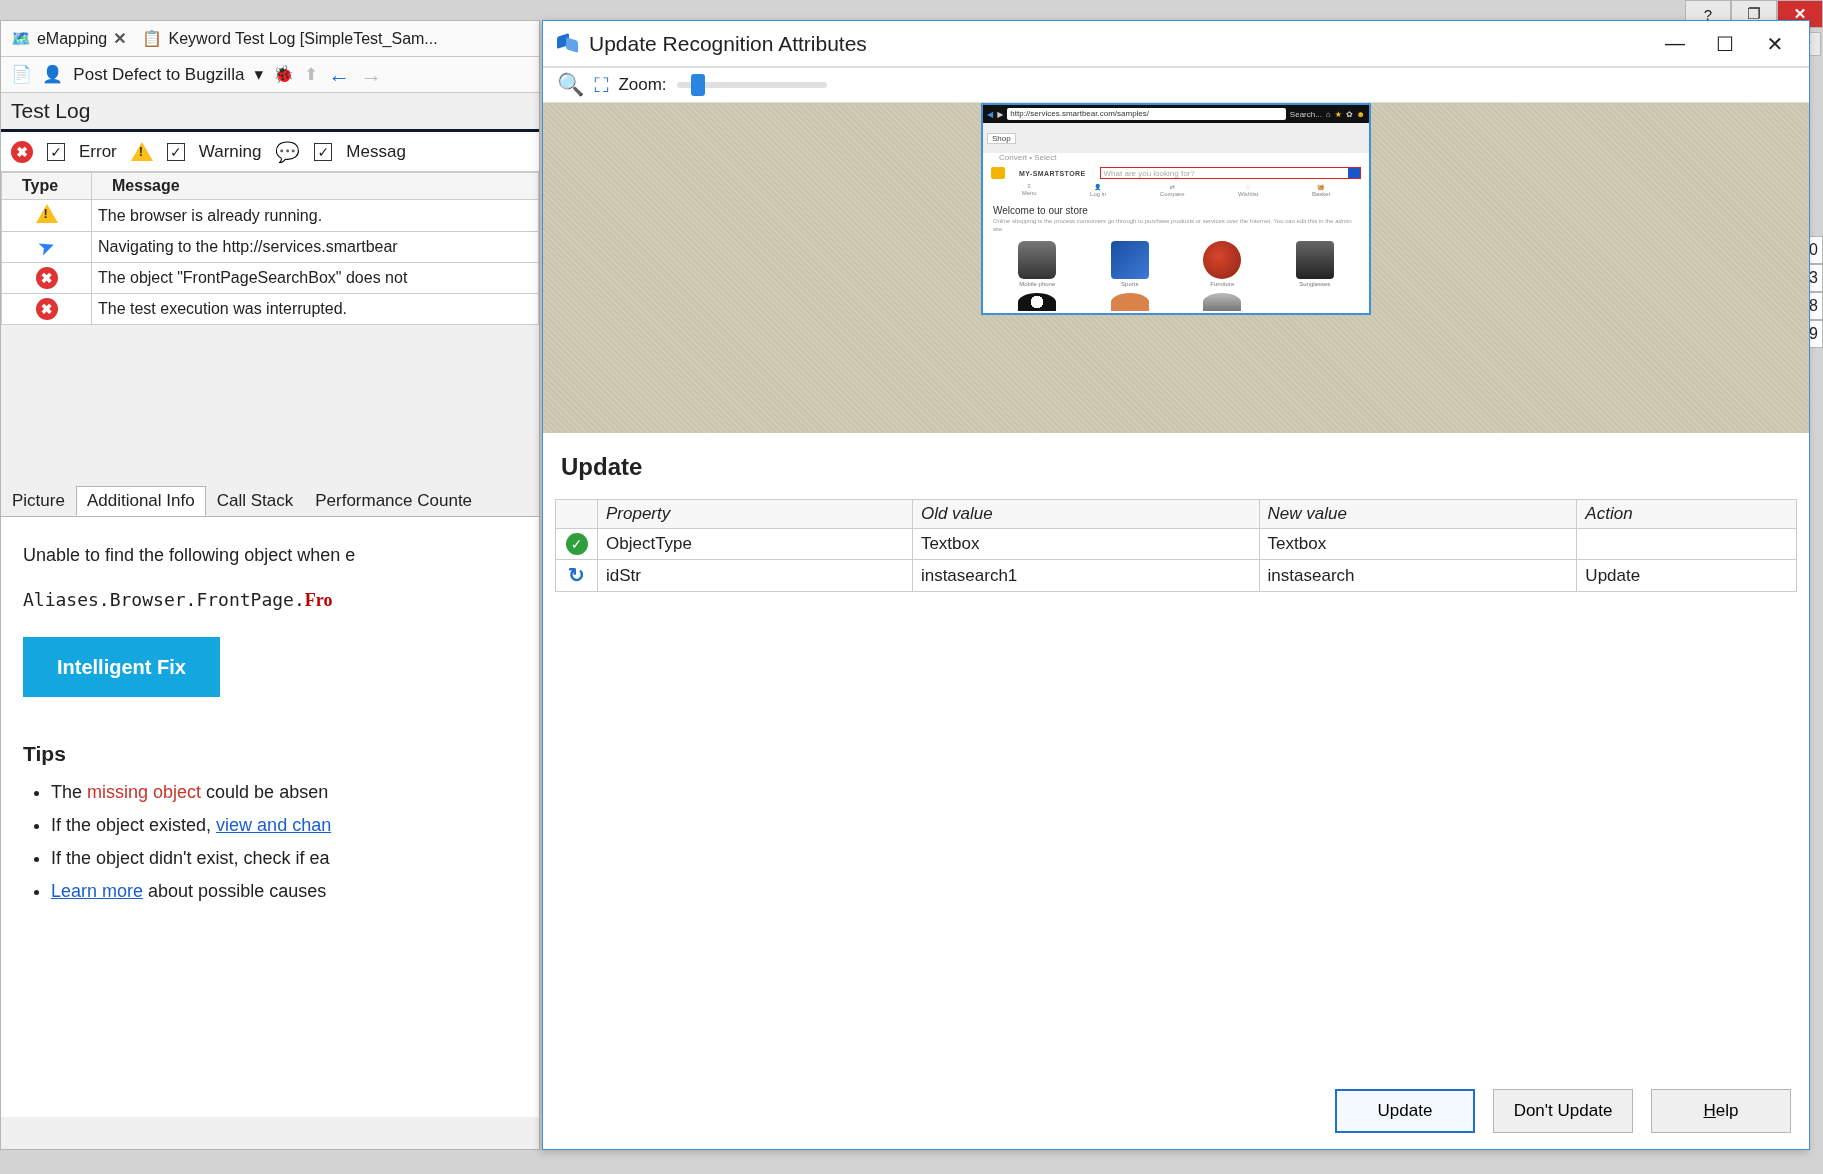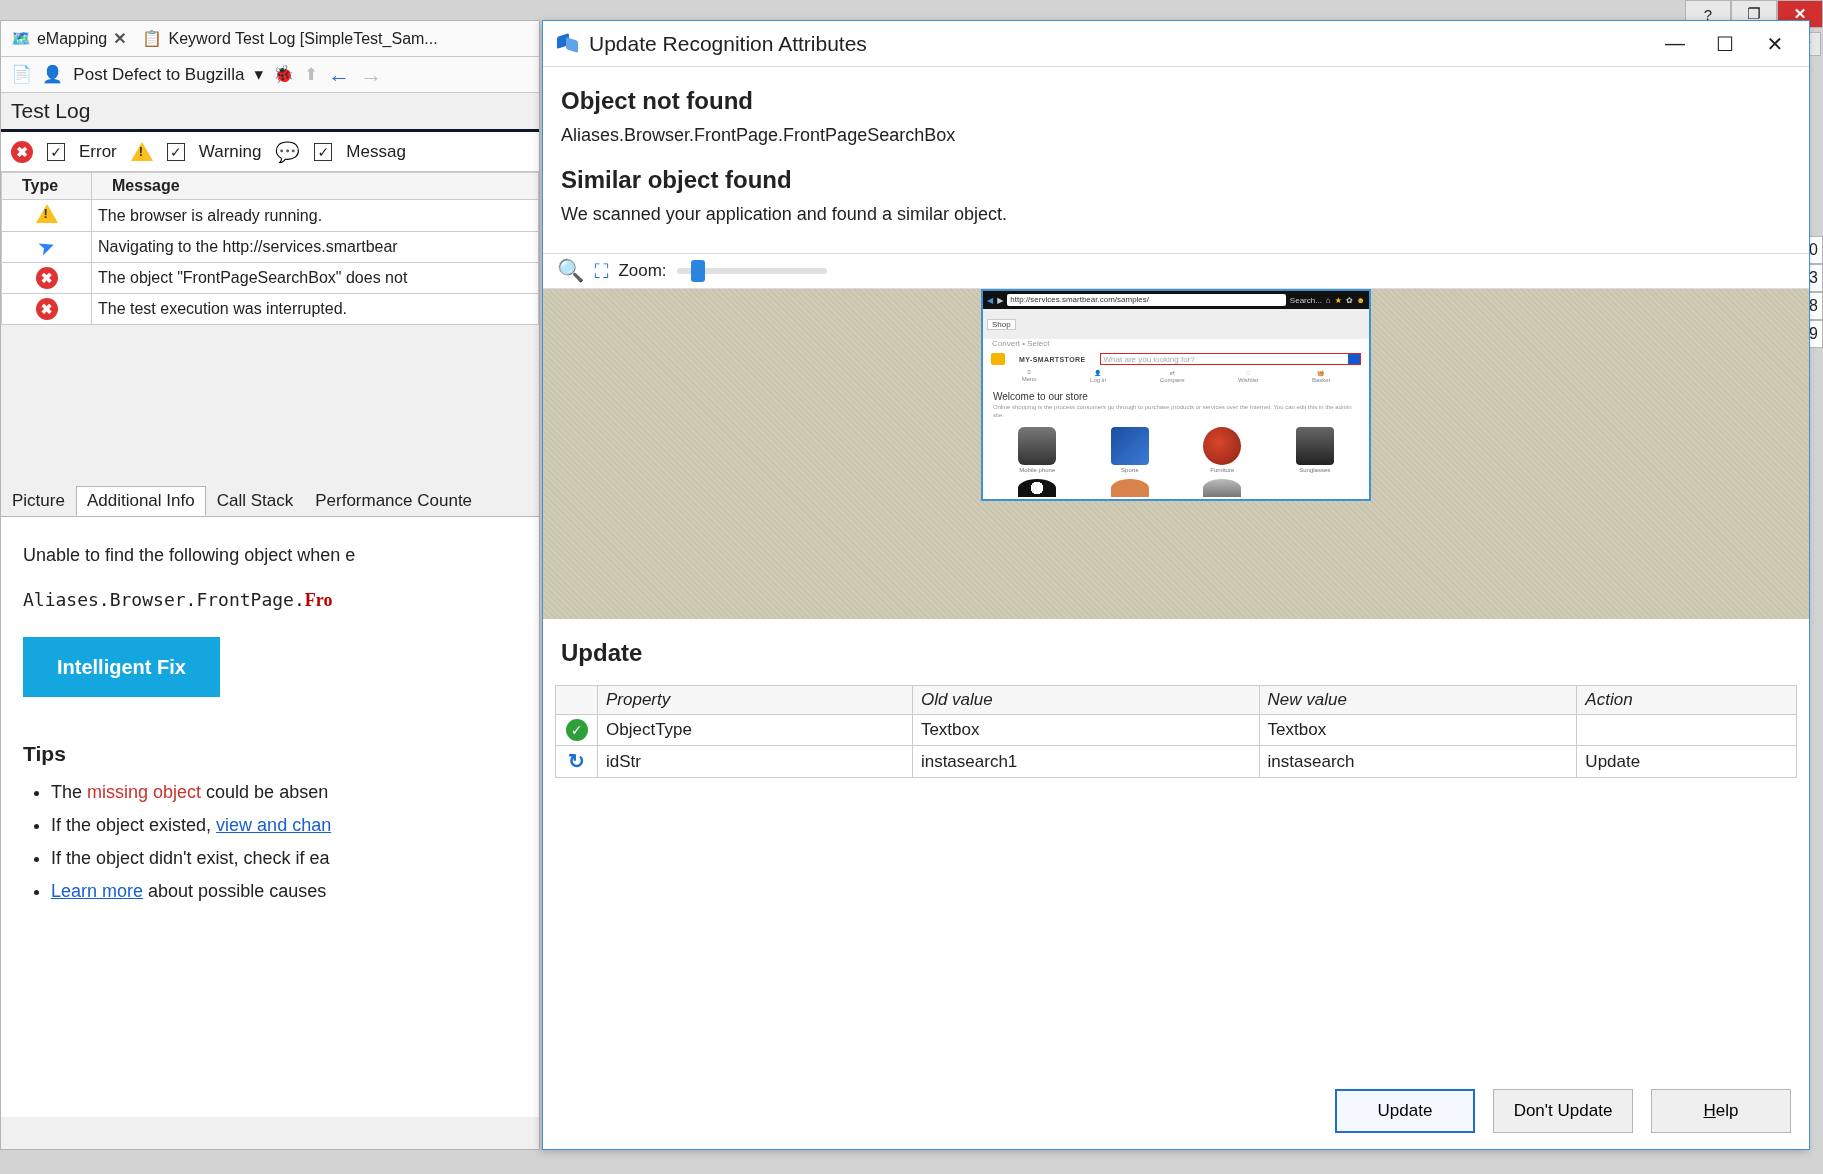--- a/index.html
+++ b/index.html
@@ -208,21 +208,21 @@
     border: 2px solid #3c91d8;
     background:#fff;
     font-size:8px;
     color:#444;
   }
   .shot .addr { background:#111; color:#ccc; height:18px; display:flex; align-items:center; padding:0 4px; gap:4px;}
   .shot .addr .url-box { flex:1; background:#fff; color:#333; border-radius:2px; height:12px; line-height:12px; padding:0 3px; overflow:hidden;}
   .shot .addr .stars { color:#f5c518; }
   .shot .tabstrip { height:30px; background:#eee; display:flex; align-items:center; padding:0 4px;}
   .shot .tabstrip .t { background:#fff; border:1px solid #ccc; height:11px; line-height:10px; padding:0 4px;}
-  .shot .crumbs { height:12px; padding:0 9px; color:#999;}
+  .shot .crumbs { height:12px; padding:0 16px; color:#999;}
   .shot .hdr { display:flex; align-items:center; gap:14px; padding:2px 8px;}
   .shot .hdr .logo {
     width:14px; height:12px;
     background:#f4b400; border-radius:2px; position:relative;
   }
   .shot .hdr .brand { font-weight:bold; font-size:7px; letter-spacing:0.4px;}
   .shot .hdr .search {
     flex:1; border:1px solid #d22; height:12px; display:flex; align-items:center;
     padding:0 3px; color:#aaa; position:relative;
   }
@@ -380,27 +380,20 @@
 <div class="dialog">
   <div class="dlg-titlebar">
     <span class="tc-logo"></span>
     <span>Update Recognition Attributes</span>
     <span class="spacer"></span>
     <span class="tbtn">—</span>
     <span class="tbtn">☐</span>
     <span class="tbtn">✕</span>
   </div>
 
-  <div class="dlg-body">
-    <h2>Object not found</h2>
-    <p>Aliases.Browser.FrontPage.FrontPageSearchBox</p>
-
-    <h2>Similar object found</h2>
-    <p>We scanned your application and found a similar object.</p>
-  </div>
 
   <div class="preview-bar">
     <span style="color:#1f6fd0;font-size:22px;">🔍</span>
     <span style="color:#1f6fd0;font-size:20px;">⛶</span>
     <span>Zoom:</span>
     <span class="slider">
         <span class="thumb"></span>
       </span>
   </div>
 

